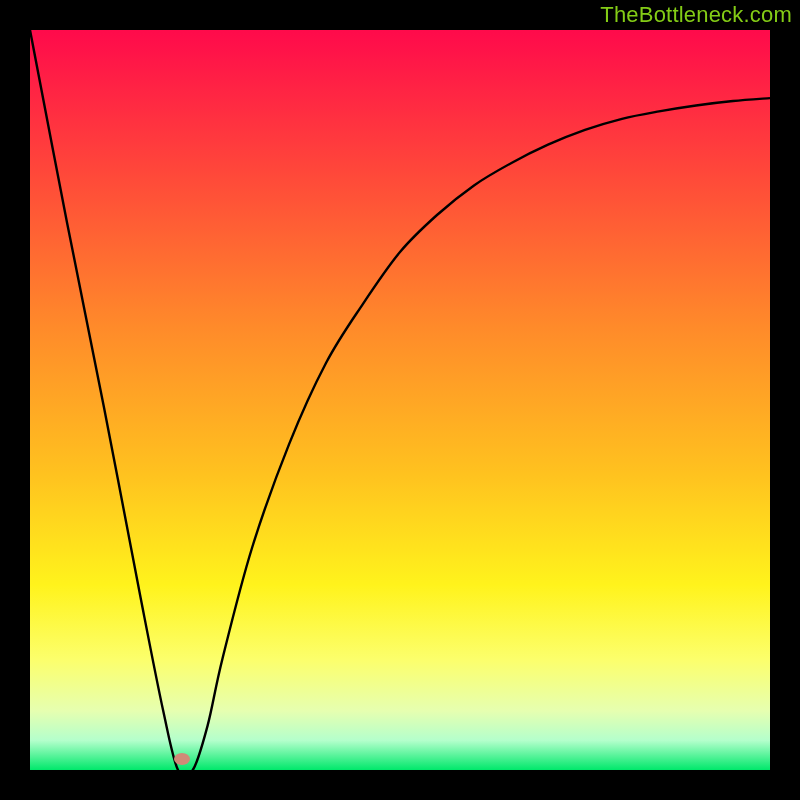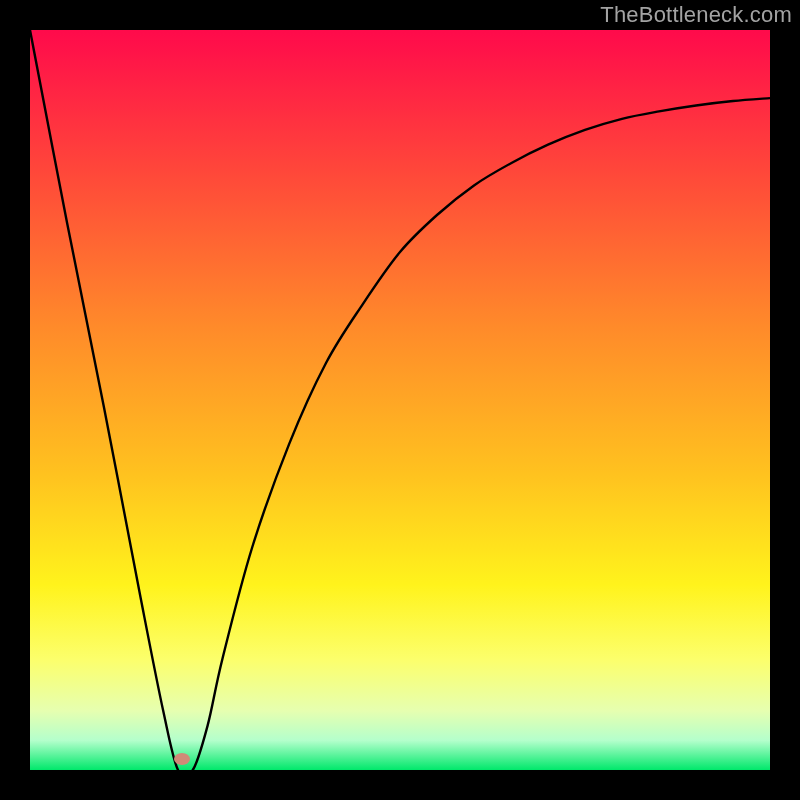--- a/index.html
+++ b/index.html
@@ -13,21 +13,21 @@
   .outer {
     position: relative;
     width: 800px;
     height: 800px;
     background: #000;
   }
   .watermark {
     position: absolute;
     top: 2px;
     right: 8px;
-    color: #a3a3a3;
+    color: #84cc16;
     font-size: 22px;
     font-weight: 400;
     letter-spacing: 0.2px;
     z-index: 5;
   }
   .plot {
     position: absolute;
     left: 30px;
     top: 30px;
     width: 740px;

